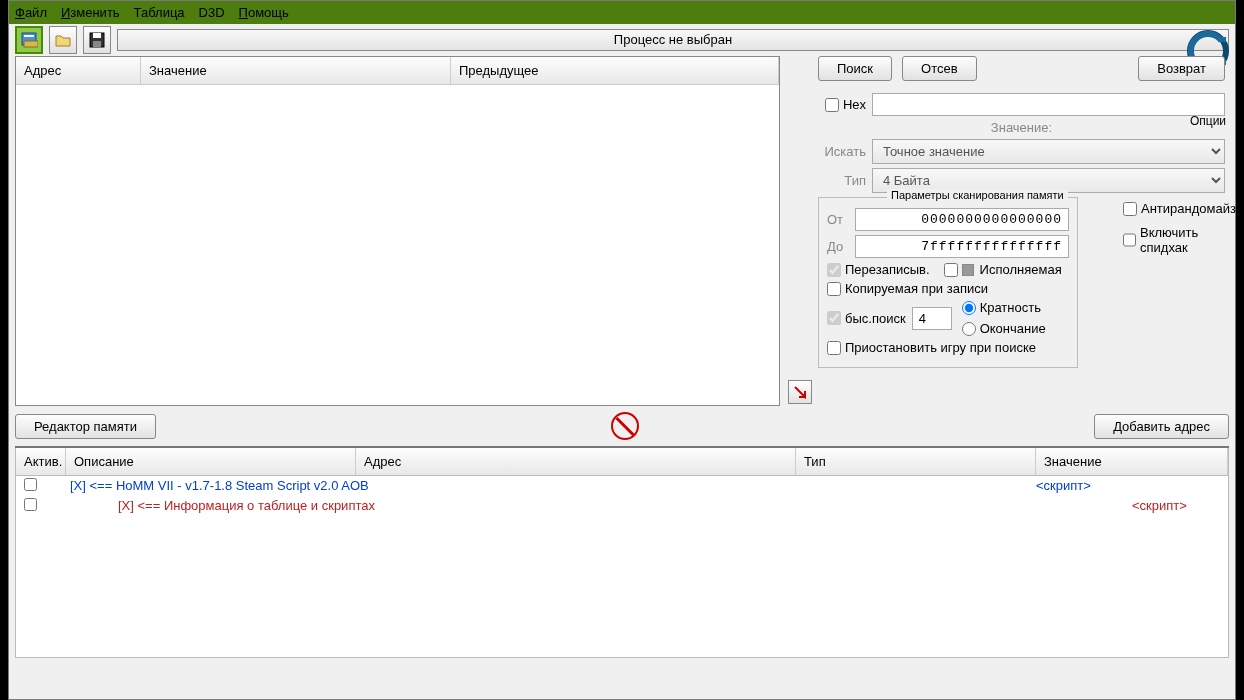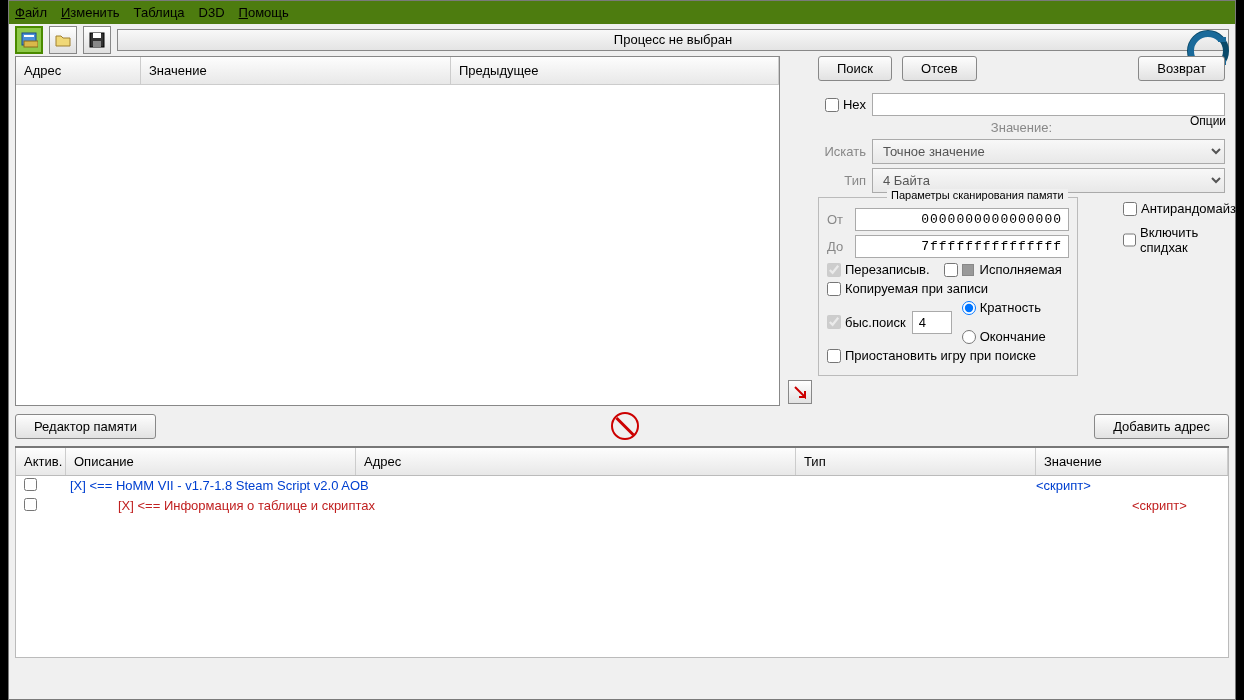--- a/index.html
+++ b/index.html
@@ -30,21 +30,21 @@
 .form-row { display: flex; align-items: center; margin: 4px 0; gap: 6px; }
 .form-row label { color: #888; width: 48px; text-align: right; font-size: 13px; }
 .form-row input[type=text], .form-row select { border: 1px solid #aaa; padding: 3px 6px; background: #fff; font-size: 13px; }
 .form-row select { background: linear-gradient(#f8f8f8,#e8e8e8); color: #555; }
 .cb { display: flex; align-items: center; gap: 4px; font-size: 13px; }
 .cb input { width: 14px; height: 14px; }
 .fieldset { border: 1px solid #bbb; padding: 6px 8px 8px; margin-top: 4px; position: relative; width: 260px; }
 .fieldset .legend { position: absolute; top: -9px; left: 24px; background: #f0f0f0; padding: 0 4px; font-size: 11px; margin-left: 44px; }
 .mono { font-family: 'Courier New', monospace; text-align: right; letter-spacing: 1px; }
 .extra-cb { position: absolute; left: 305px; font-size: 13px; }
-.radio-col { display: flex; flex-direction: column; gap: 14px; margin-left: 4px; }
+.radio-col { display: flex; flex-direction: column; gap: 6px; margin-left: 4px; }
 .arrow-btn { width: 24px; height: 24px; border: 1px solid #888; background: linear-gradient(#fff,#e2e2e2); display: flex; align-items: center; justify-content: center; }
 .arrow-btn svg { width: 14px; height: 14px; }
 .mid-row { display: flex; align-items: center; padding: 6px; justify-content: space-between; }
 .no-icon { width: 28px; height: 28px; border: 2px solid #c00; border-radius: 50%; position: relative; display: flex; align-items: center; justify-content: center; }
 .no-icon::after { content: ""; position: absolute; width: 24px; height: 3px; background: #c00; transform: rotate(45deg); }
 .cheat-table { margin: 0 6px; border-top: 2px solid #777; }
 .ct-head { display: flex; background: linear-gradient(#fdfdfd,#e8e8e8); border: 1px solid #bbb; border-top: none; }
 .ct-head div { padding: 6px 8px; border-right: 1px solid #ccc; font-size: 13px; }
 .ctc-active { width: 50px; }
 .ctc-desc { width: 290px; }

